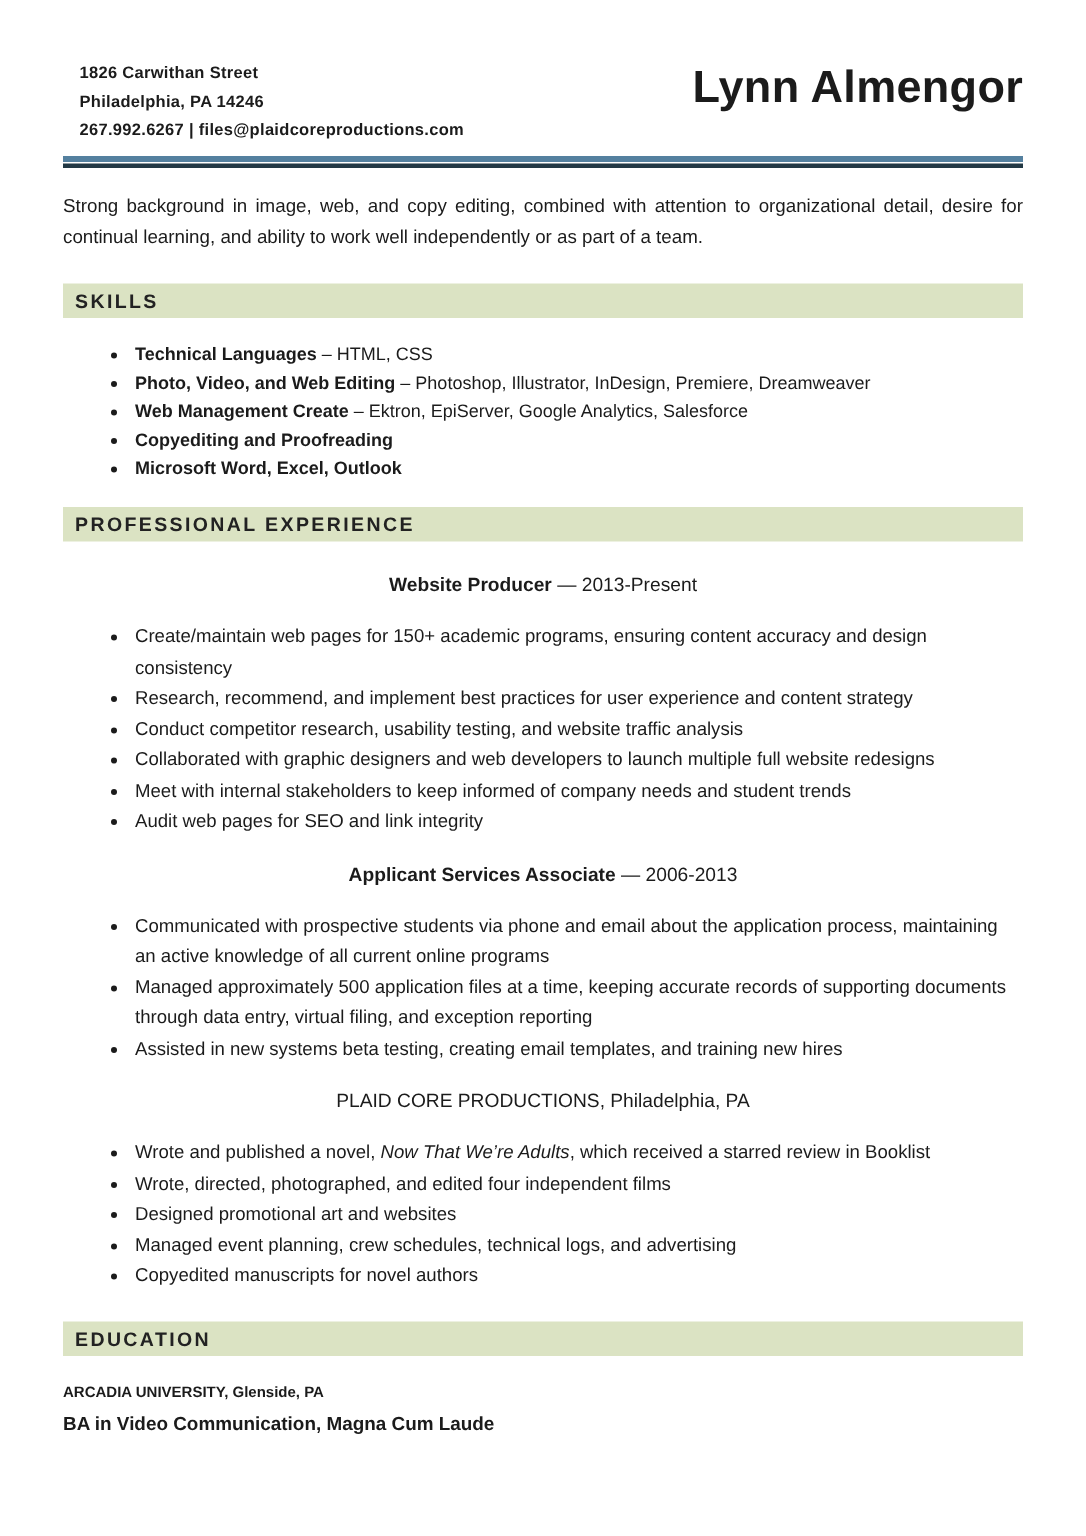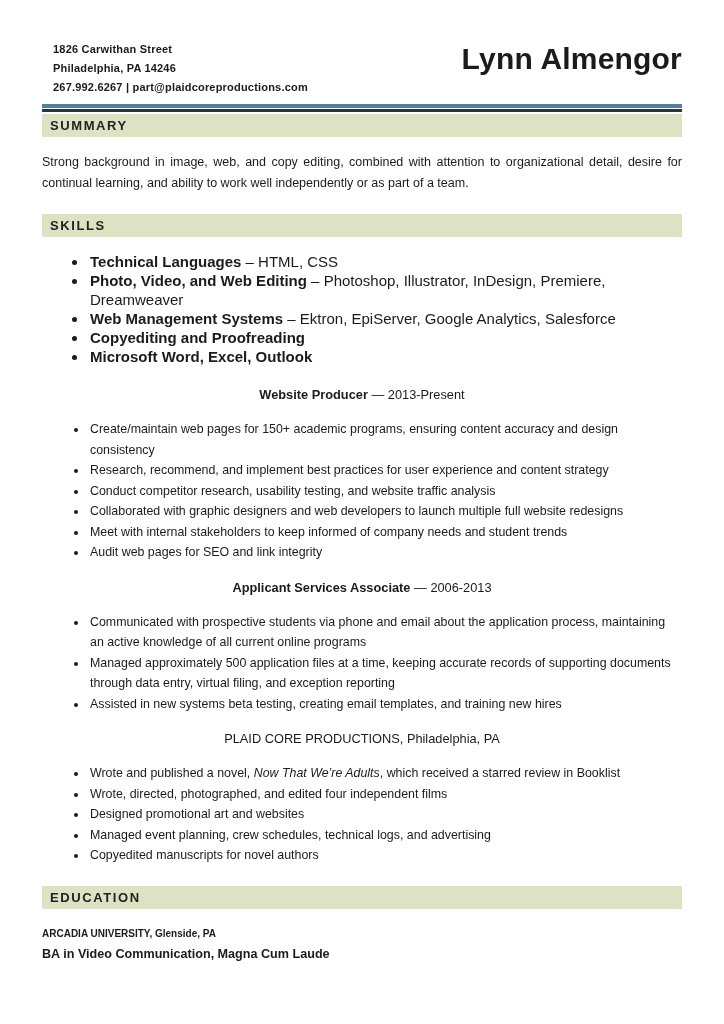--- a/index.html
+++ b/index.html
@@ -69,21 +69,21 @@
     text-align:justify;
   }
   ul{
     margin:0;
     padding:0 0 0 46px;
     list-style:disc outside;
   }
   li{padding-left:2px;}
   .skills-list{
     margin-top:15px;
-    font-size:15px;
+    font-size:12px;
     line-height:19px;
   }
   .skills-list .lead{font-weight:bold;}
   .job-heading{
     text-align:center;
     font-size:12.8px;
     line-height:22px;
   }
   .job-heading .company{font-weight:normal;}
   .job-heading .role{font-weight:bold;}
@@ -112,43 +112,43 @@
 </style>
 </head>
 <body>
 
 <div class="page">
 
   <div class="header">
     <div class="contact">
       <div>1826 Carwithan Street</div>
       <div>Philadelphia, PA 14246</div>
-      <div>267.992.6267 | part@plaidcoreproductions.com</div>
+      <div>267.992.6267 | files@plaidcoreproductions.com</div>
     </div>
     <div class="name">Lynn Almengor</div>
   </div>
 
   <div class="rule">
     <div class="blue"></div>
     <div class="gap"></div>
     <div class="dark"></div>
   </div>
 
-  <div class="section-bar bar-summary">SUMMARY</div>
   <div class="summary-text">Strong background in image, web, and copy editing, combined with attention to organizational detail, desire for continual learning, and ability to work well independently or as part of a team.</div>
 
   <div class="section-bar bar-skills">SKILLS</div>
   <ul class="skills-list">
     <li><span class="lead">Technical Languages</span><span> – HTML, CSS</span></li>
     <li><span class="lead">Photo, Video, and Web Editing</span><span> – Photoshop, Illustrator, InDesign, Premiere, Dreamweaver</span></li>
-    <li><span class="lead">Web Management Systems</span><span> – Ektron, EpiServer, Google Analytics, Salesforce</span></li>
+    <li><span class="lead">Web Management Create</span><span> – Ektron, EpiServer, Google Analytics, Salesforce</span></li>
     <li><span class="lead">Copyediting and Proofreading</span><span></span></li>
     <li><span class="lead">Microsoft Word, Excel, Outlook</span><span></span></li>
   </ul>
 
+  <div class="section-bar bar-experience">PROFESSIONAL EXPERIENCE</div>
 
   <div class="job-heading jh-1">
     <div><span class="role">Website Producer</span><span class="dates"> — 2013-Present</span></div>
   </div>
   <ul class="job-bullets">
     <li>Create/maintain web pages for 150+ academic programs, ensuring content accuracy and design consistency</li>
     <li>Research, recommend, and implement best practices for user experience and content strategy</li>
     <li>Conduct competitor research, usability testing, and website traffic analysis</li>
     <li>Collaborated with graphic designers and web developers to launch multiple full website redesigns</li>
     <li>Meet with internal stakeholders to keep informed of company needs and student trends</li>

